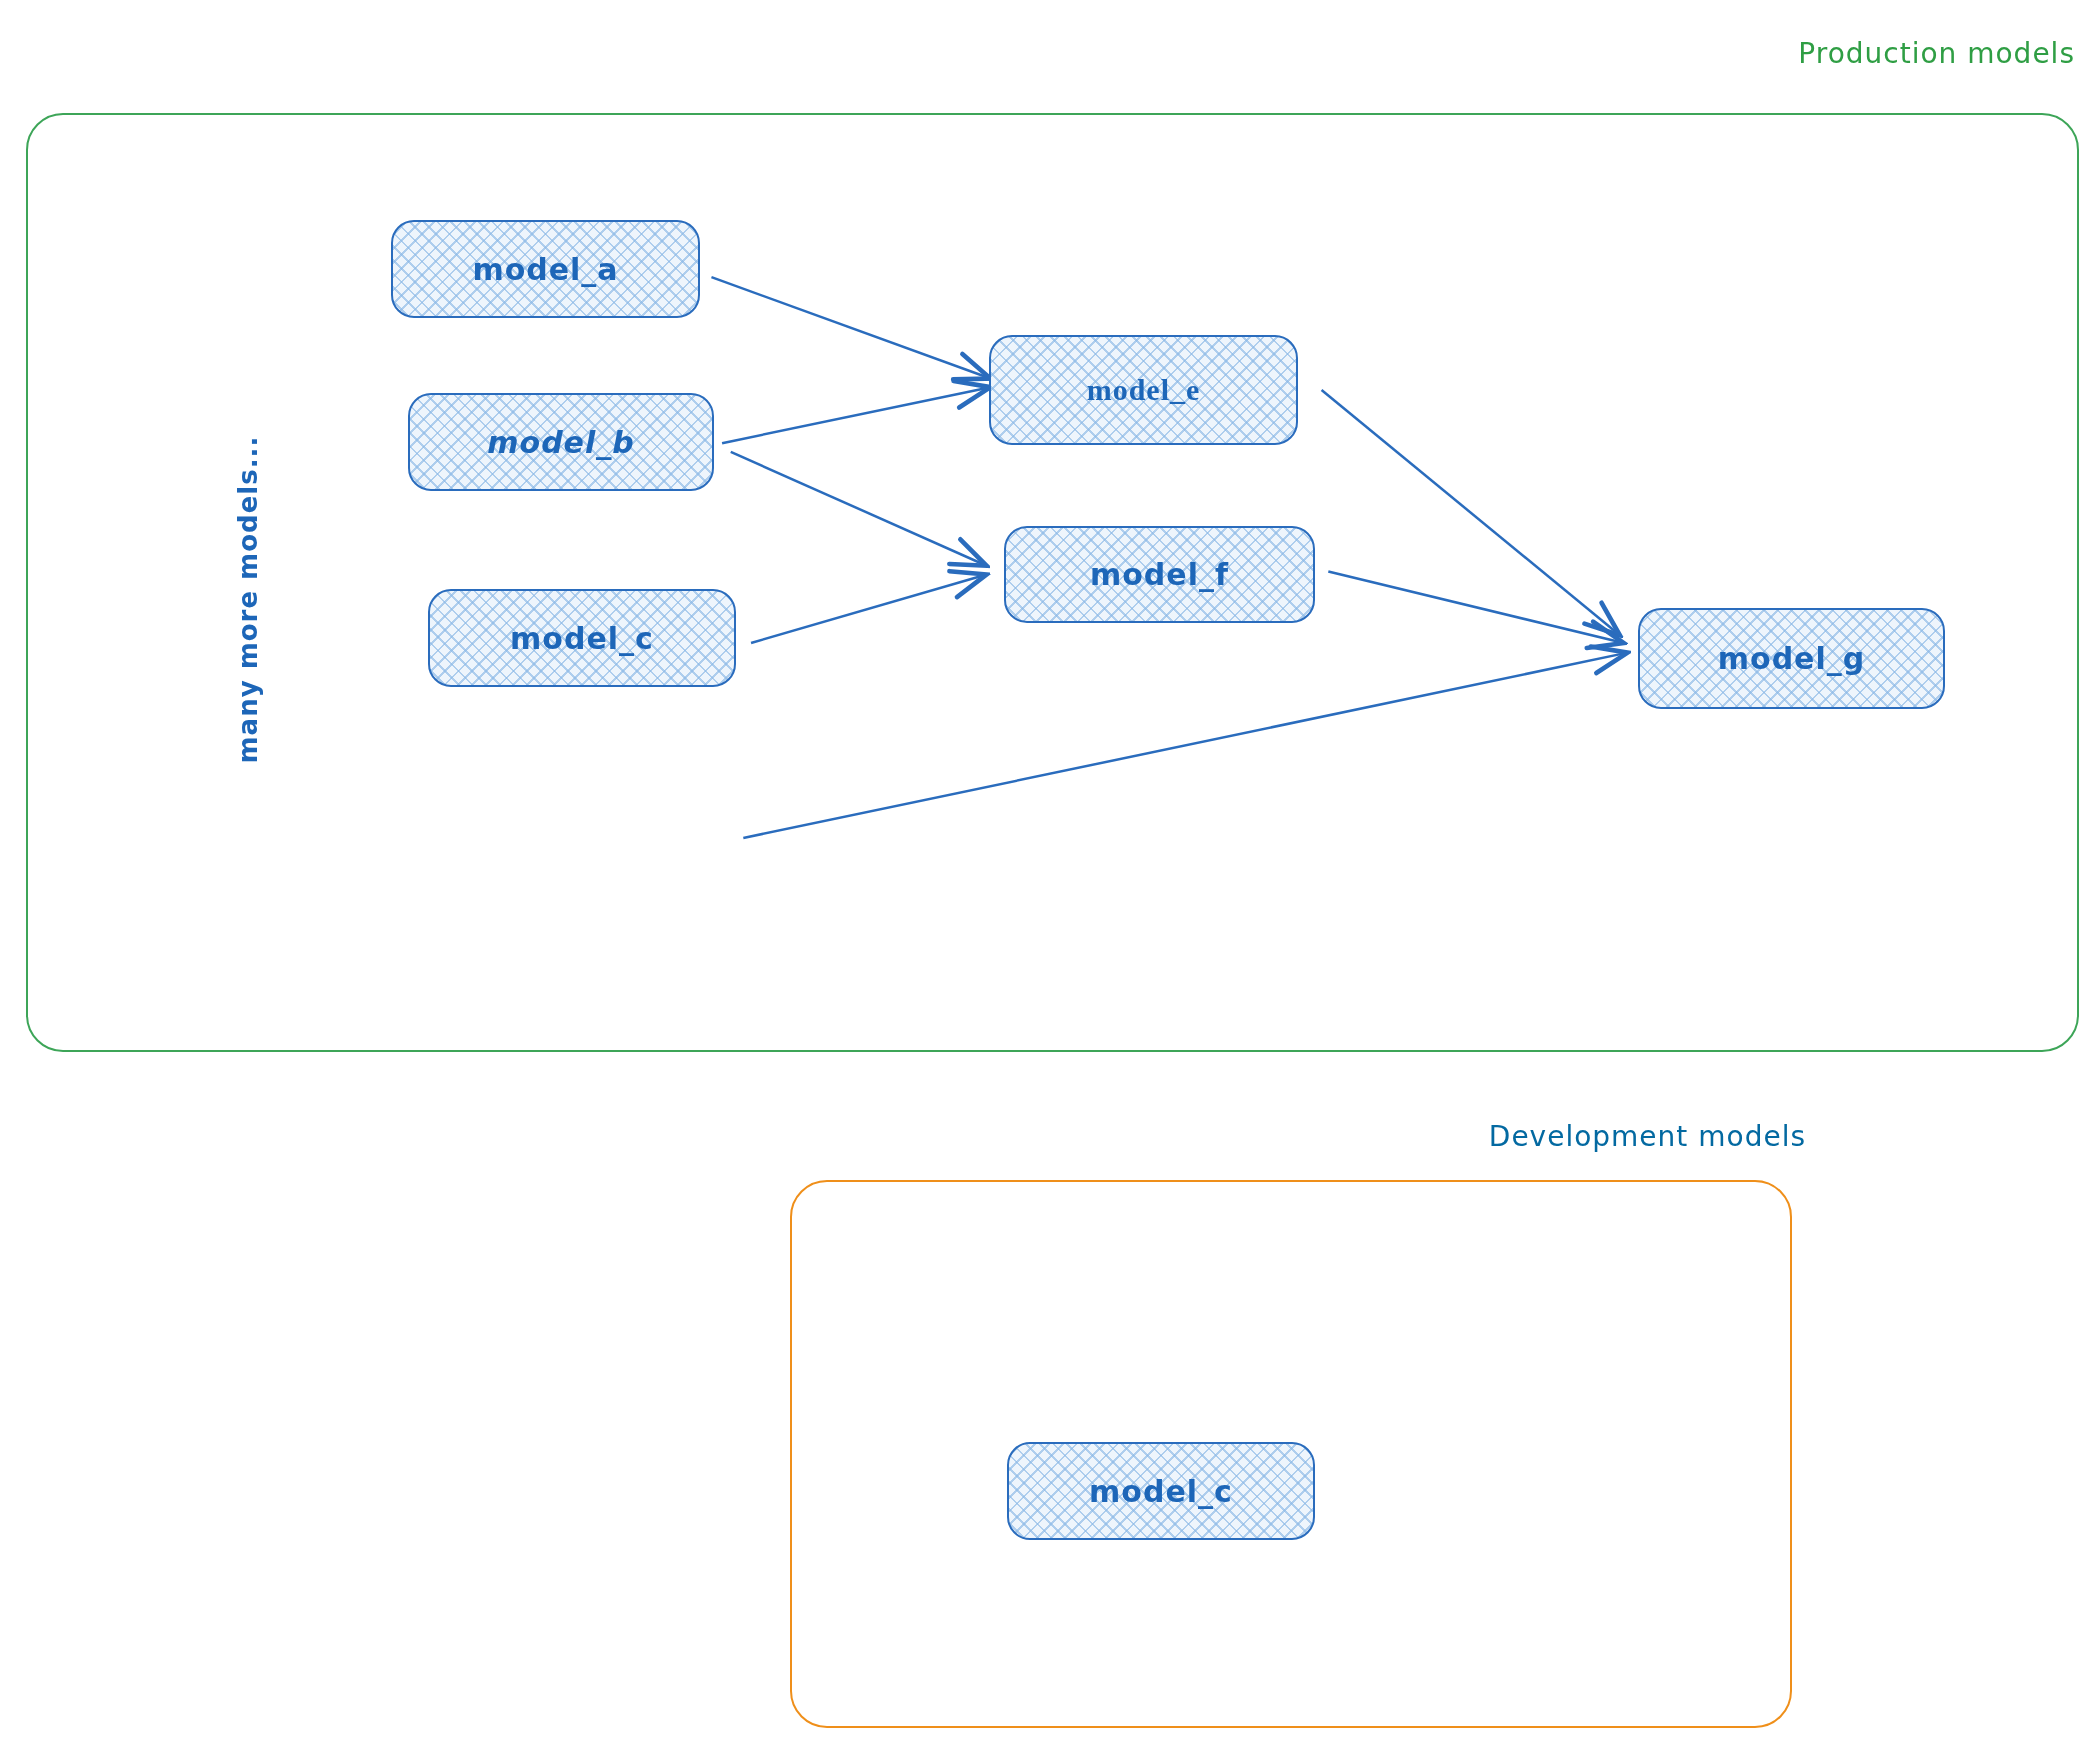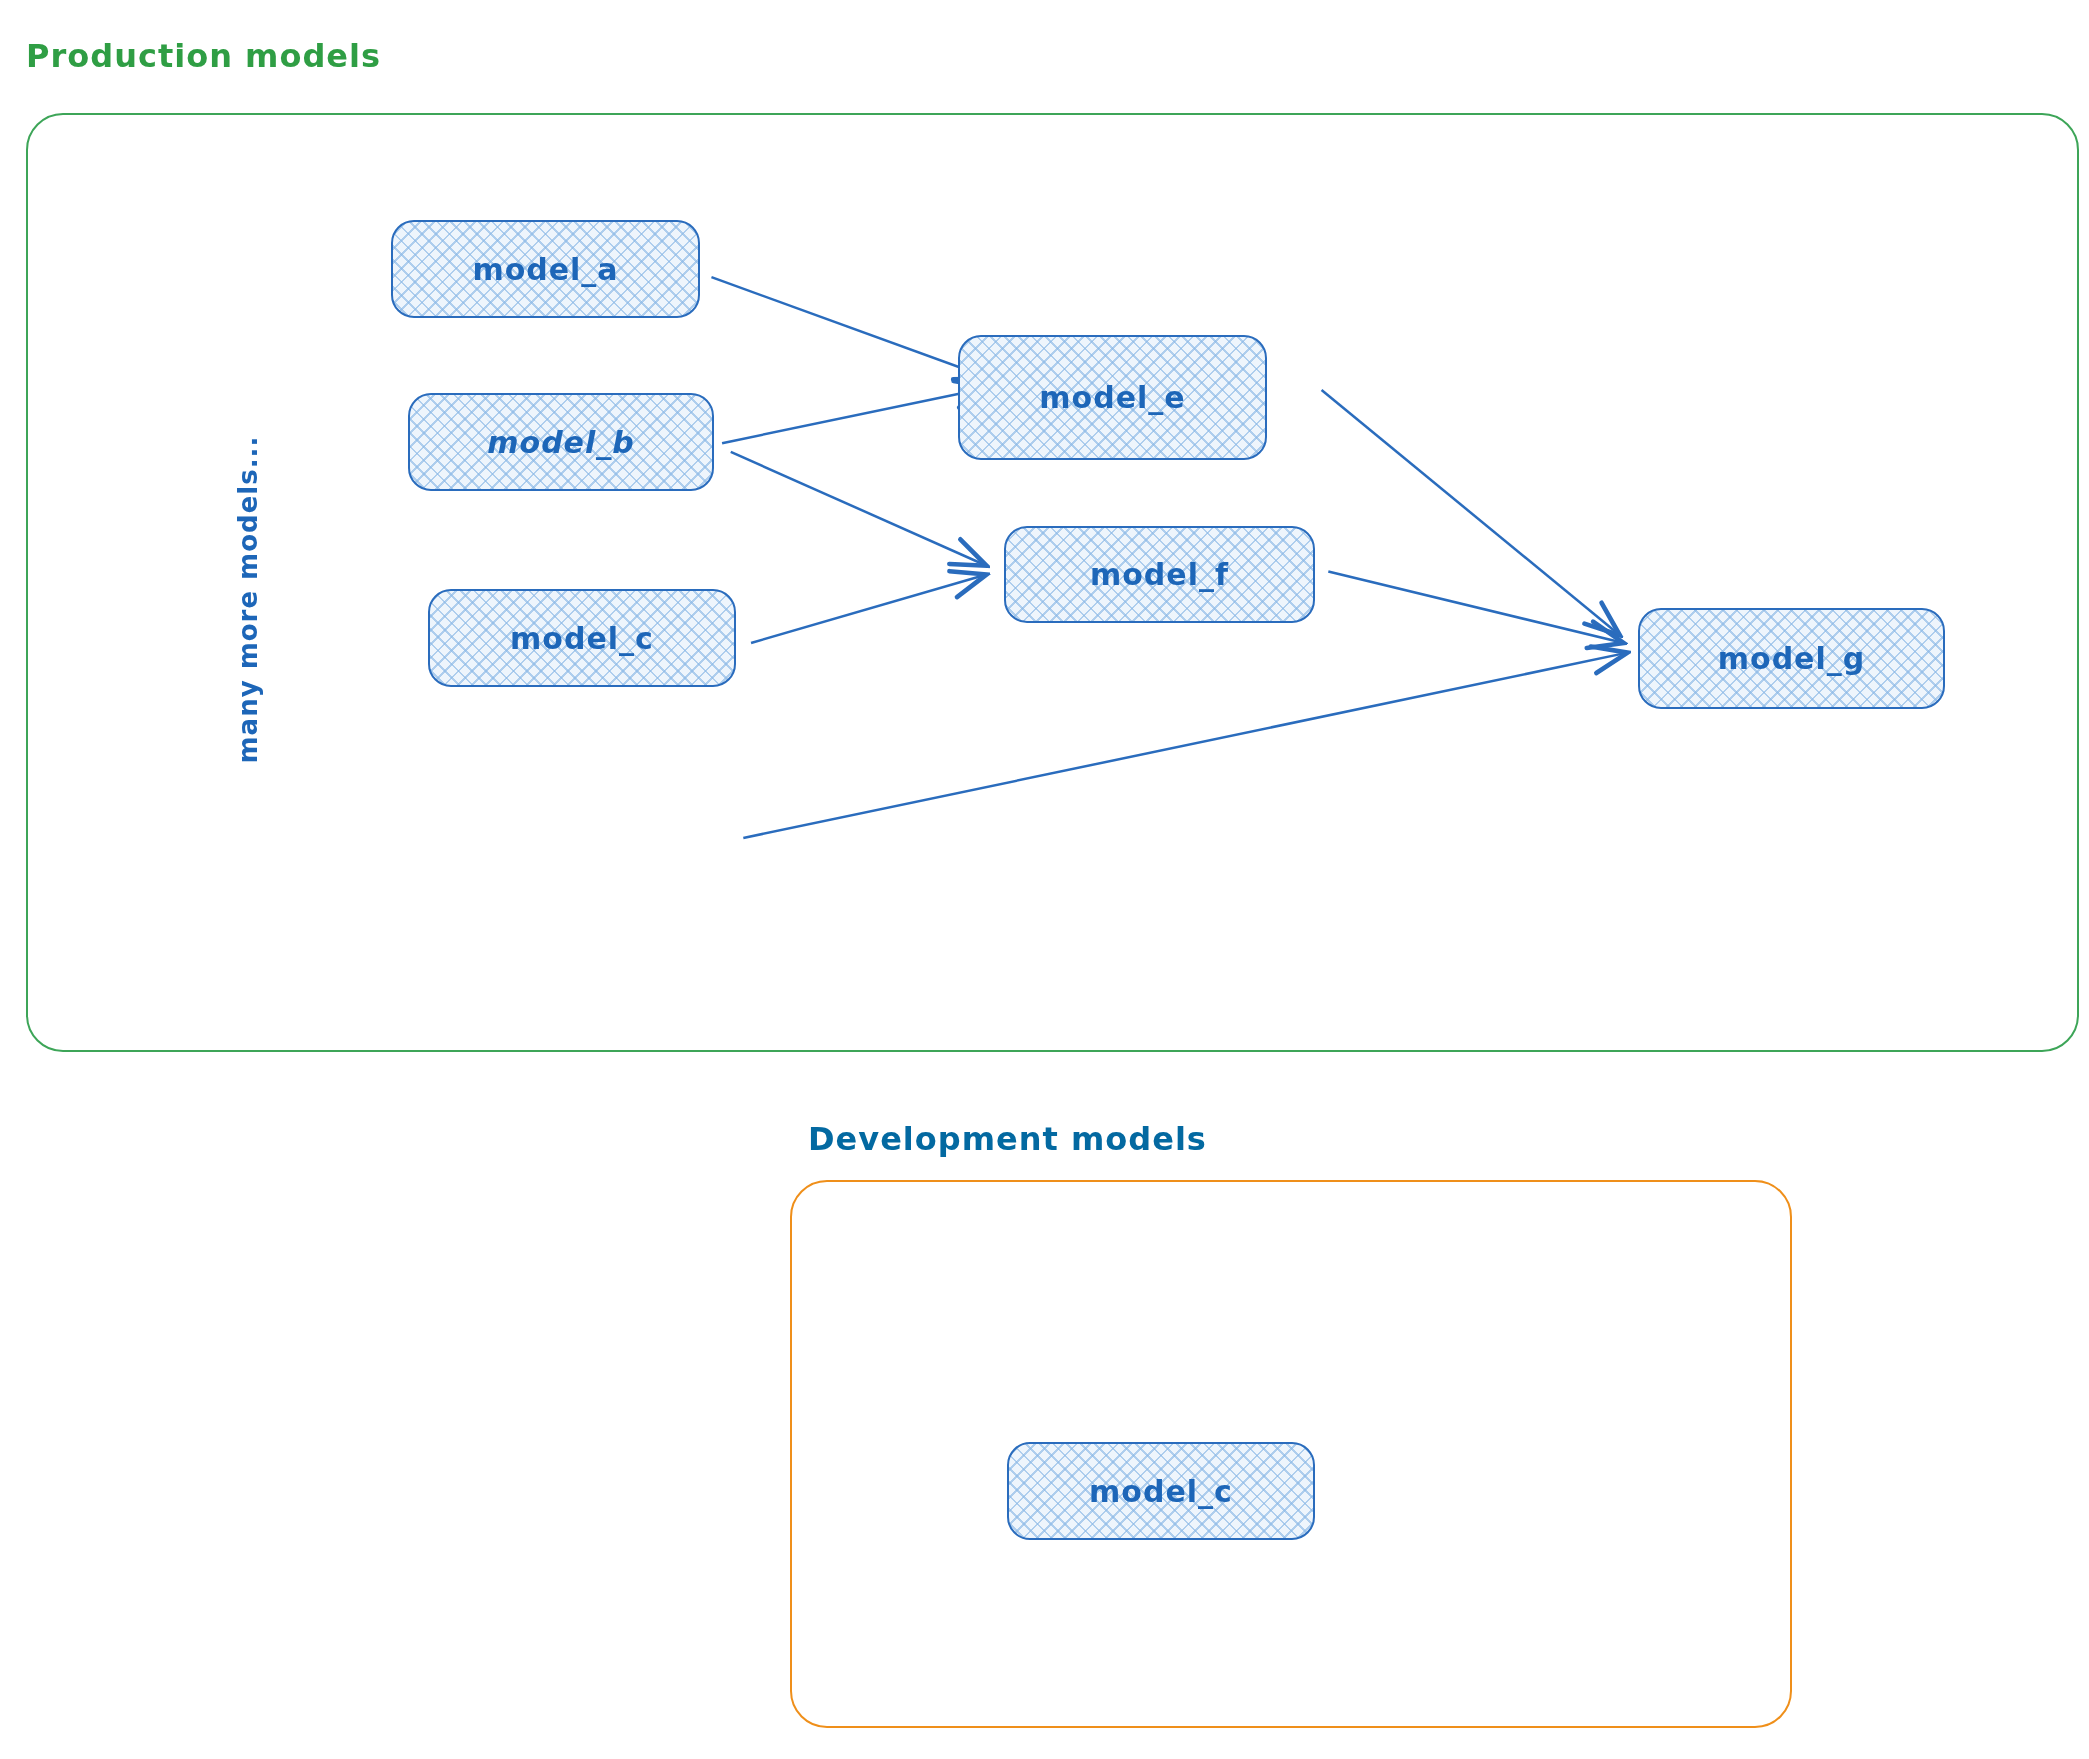--- a/index.html
+++ b/index.html
@@ -5,23 +5,23 @@
   html,body{margin:0;padding:0;background:#ffffff;}
   .stage{
     position:relative;
     width:2089px;height:1759px;
     font-family:"DejaVu Sans", sans-serif;
     overflow:hidden;
     background:#ffffff;
   }
   .group-title{
     position:absolute;
-    text-align:left;
-    font-size:32px;
-    font-weight:700;
+    text-align:right;
+    font-size:28px;
+    font-weight:400;
     letter-spacing:1px;
   }
   .group-title.production{ left:26px; width:2049px; top:37px; color:#2f9e44; }
   .group-title.development{ left:808px; width:998px; top:1120px; color:#0369a1; }
   .container-box{
     position:absolute;
     border-radius:37px;
     background:transparent;
   }
   .container-box.production{
@@ -106,21 +106,21 @@
 
   <div class="node" style="left:408px;top:393px;width:306px;height:98px;font-style:italic;">
     <span class="node-label">model_b</span>
   </div>
 
   <div class="node" style="left:428px;top:589px;width:308px;height:98px;">
     <span class="node-label">model_c</span>
   </div>
 
 
-  <div class="node" style="left:958px;top:335px;width:309px;height:125px;">
+  <div class="node" style="left:989px;top:335px;width:309px;height:110px;font-family:Liberation Serif, serif;">
     <span class="node-label">model_e</span>
   </div>
 
   <div class="node" style="left:1638px;top:608px;width:307px;height:101px;">
     <span class="node-label">model_g</span>
   </div>
 
   <div class="node" style="left:1004px;top:526px;width:311px;height:97px;">
     <span class="node-label">model_f</span>
   </div>

